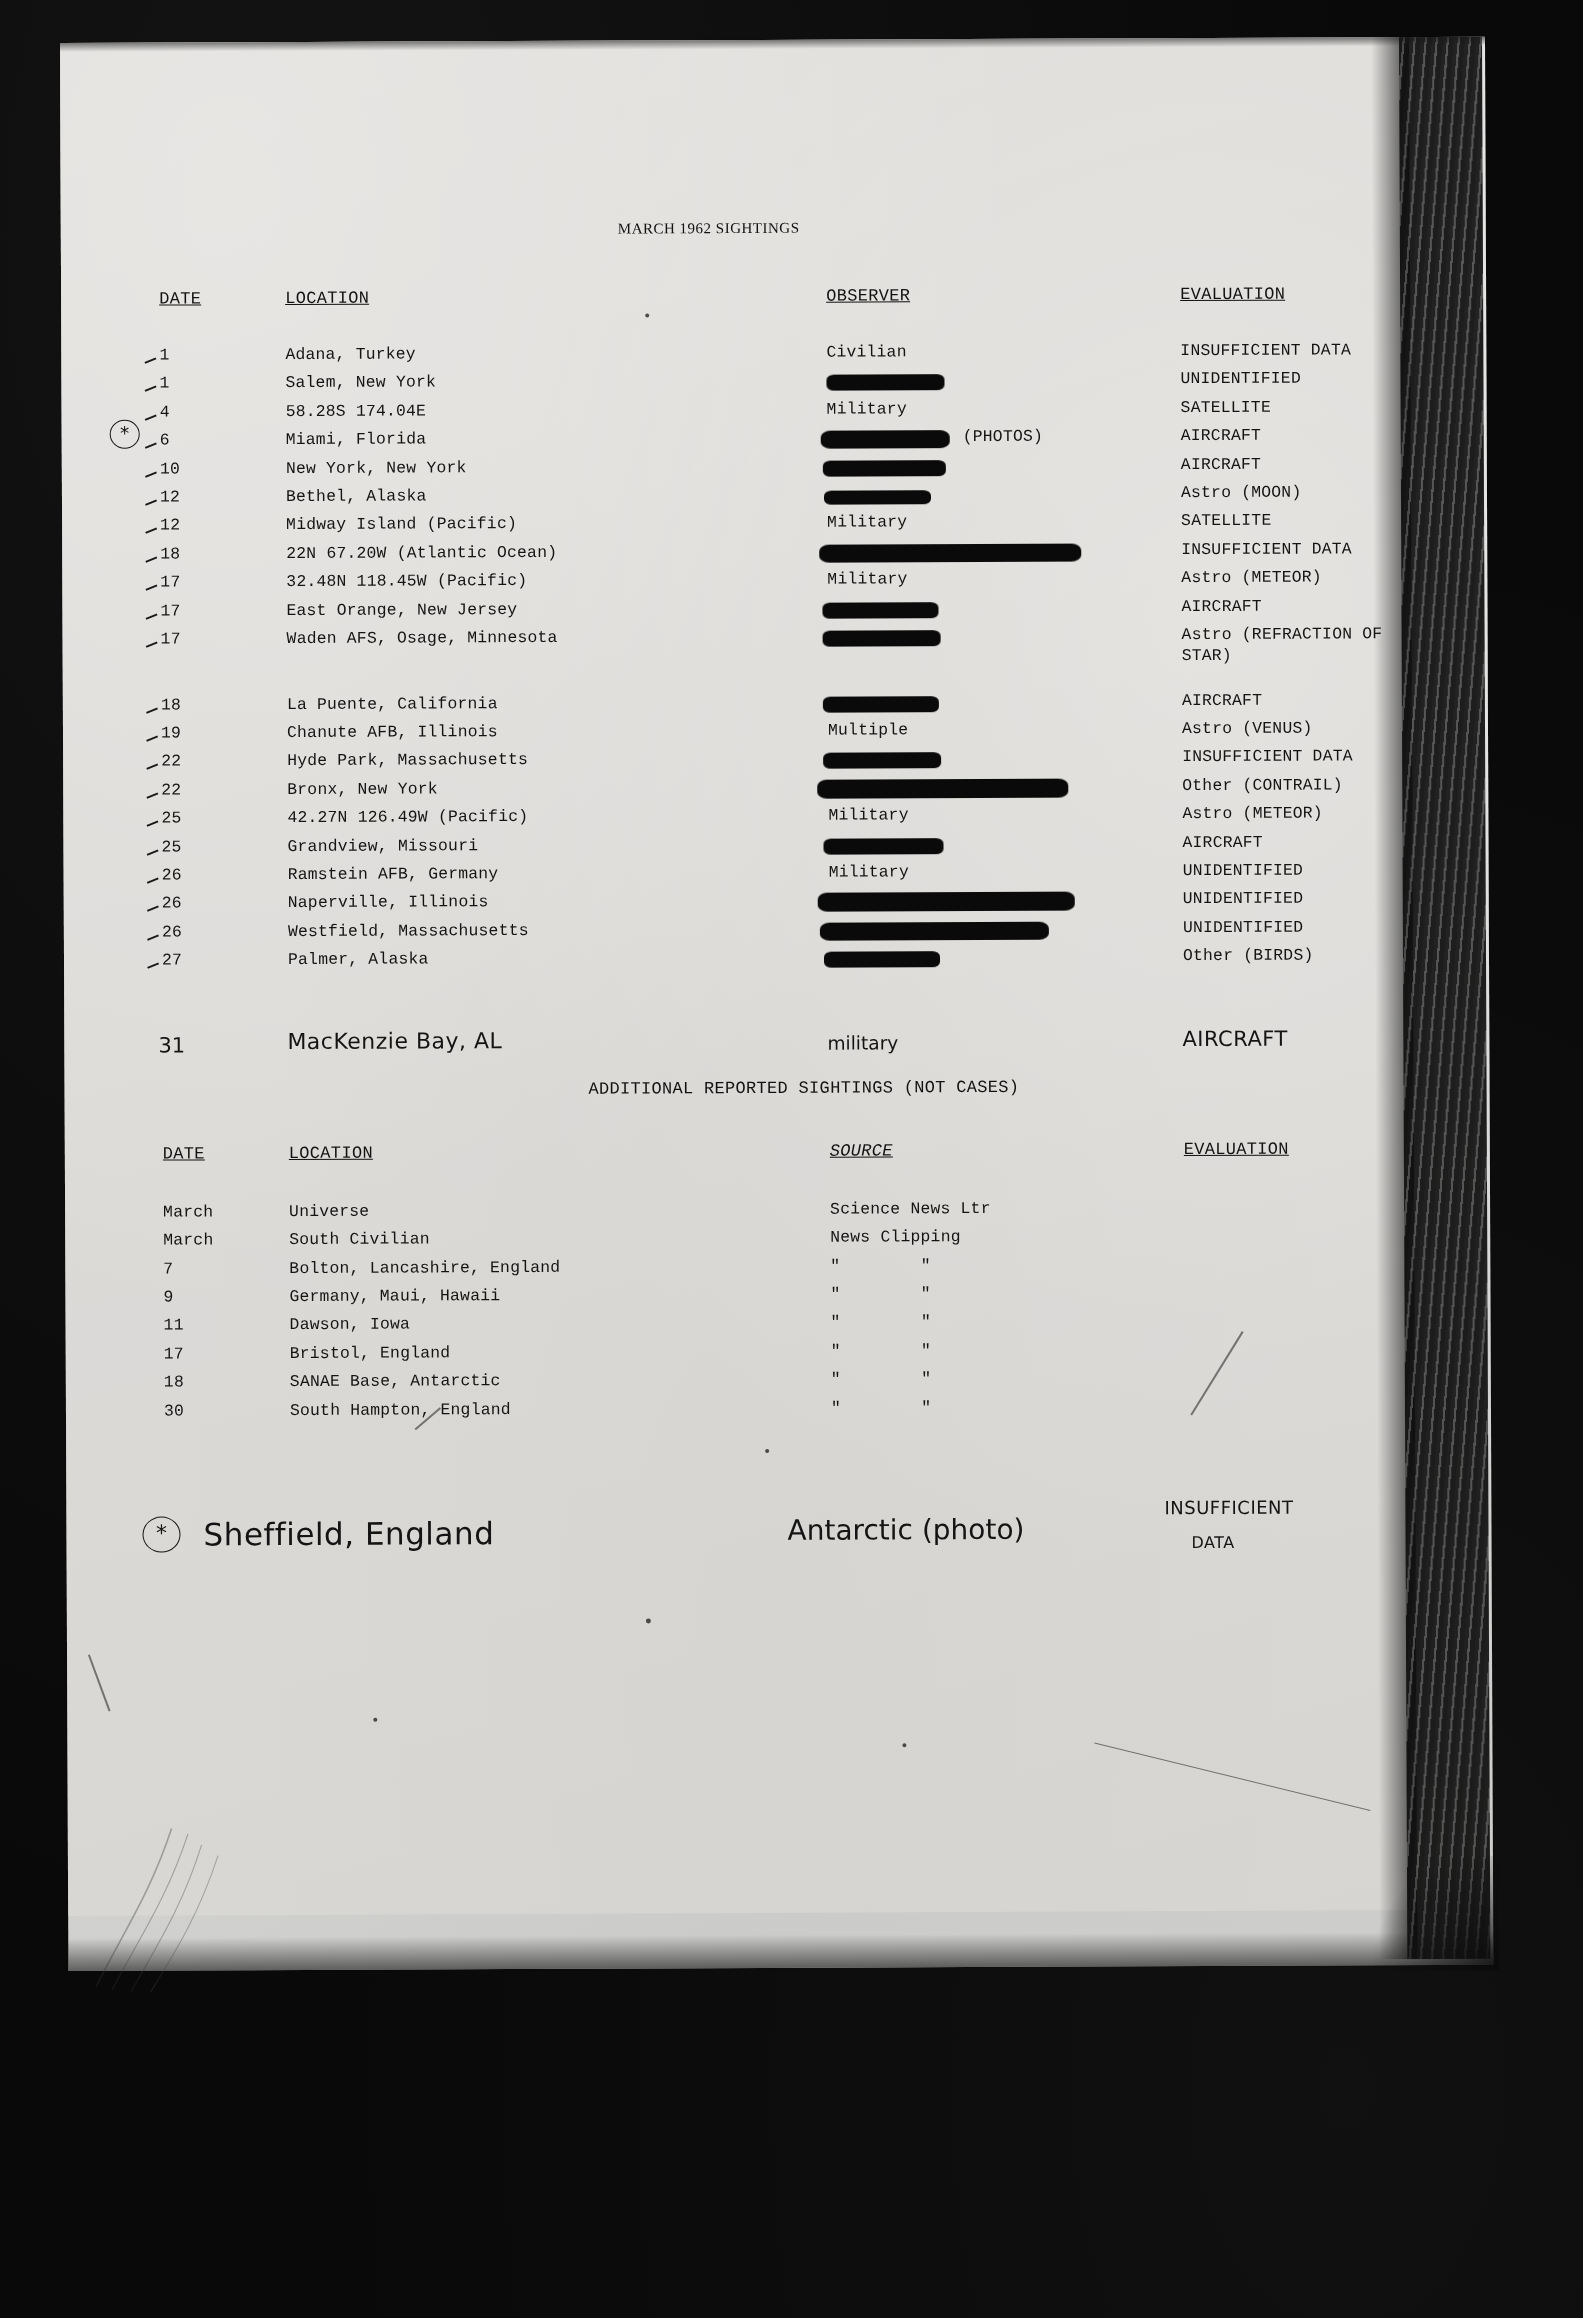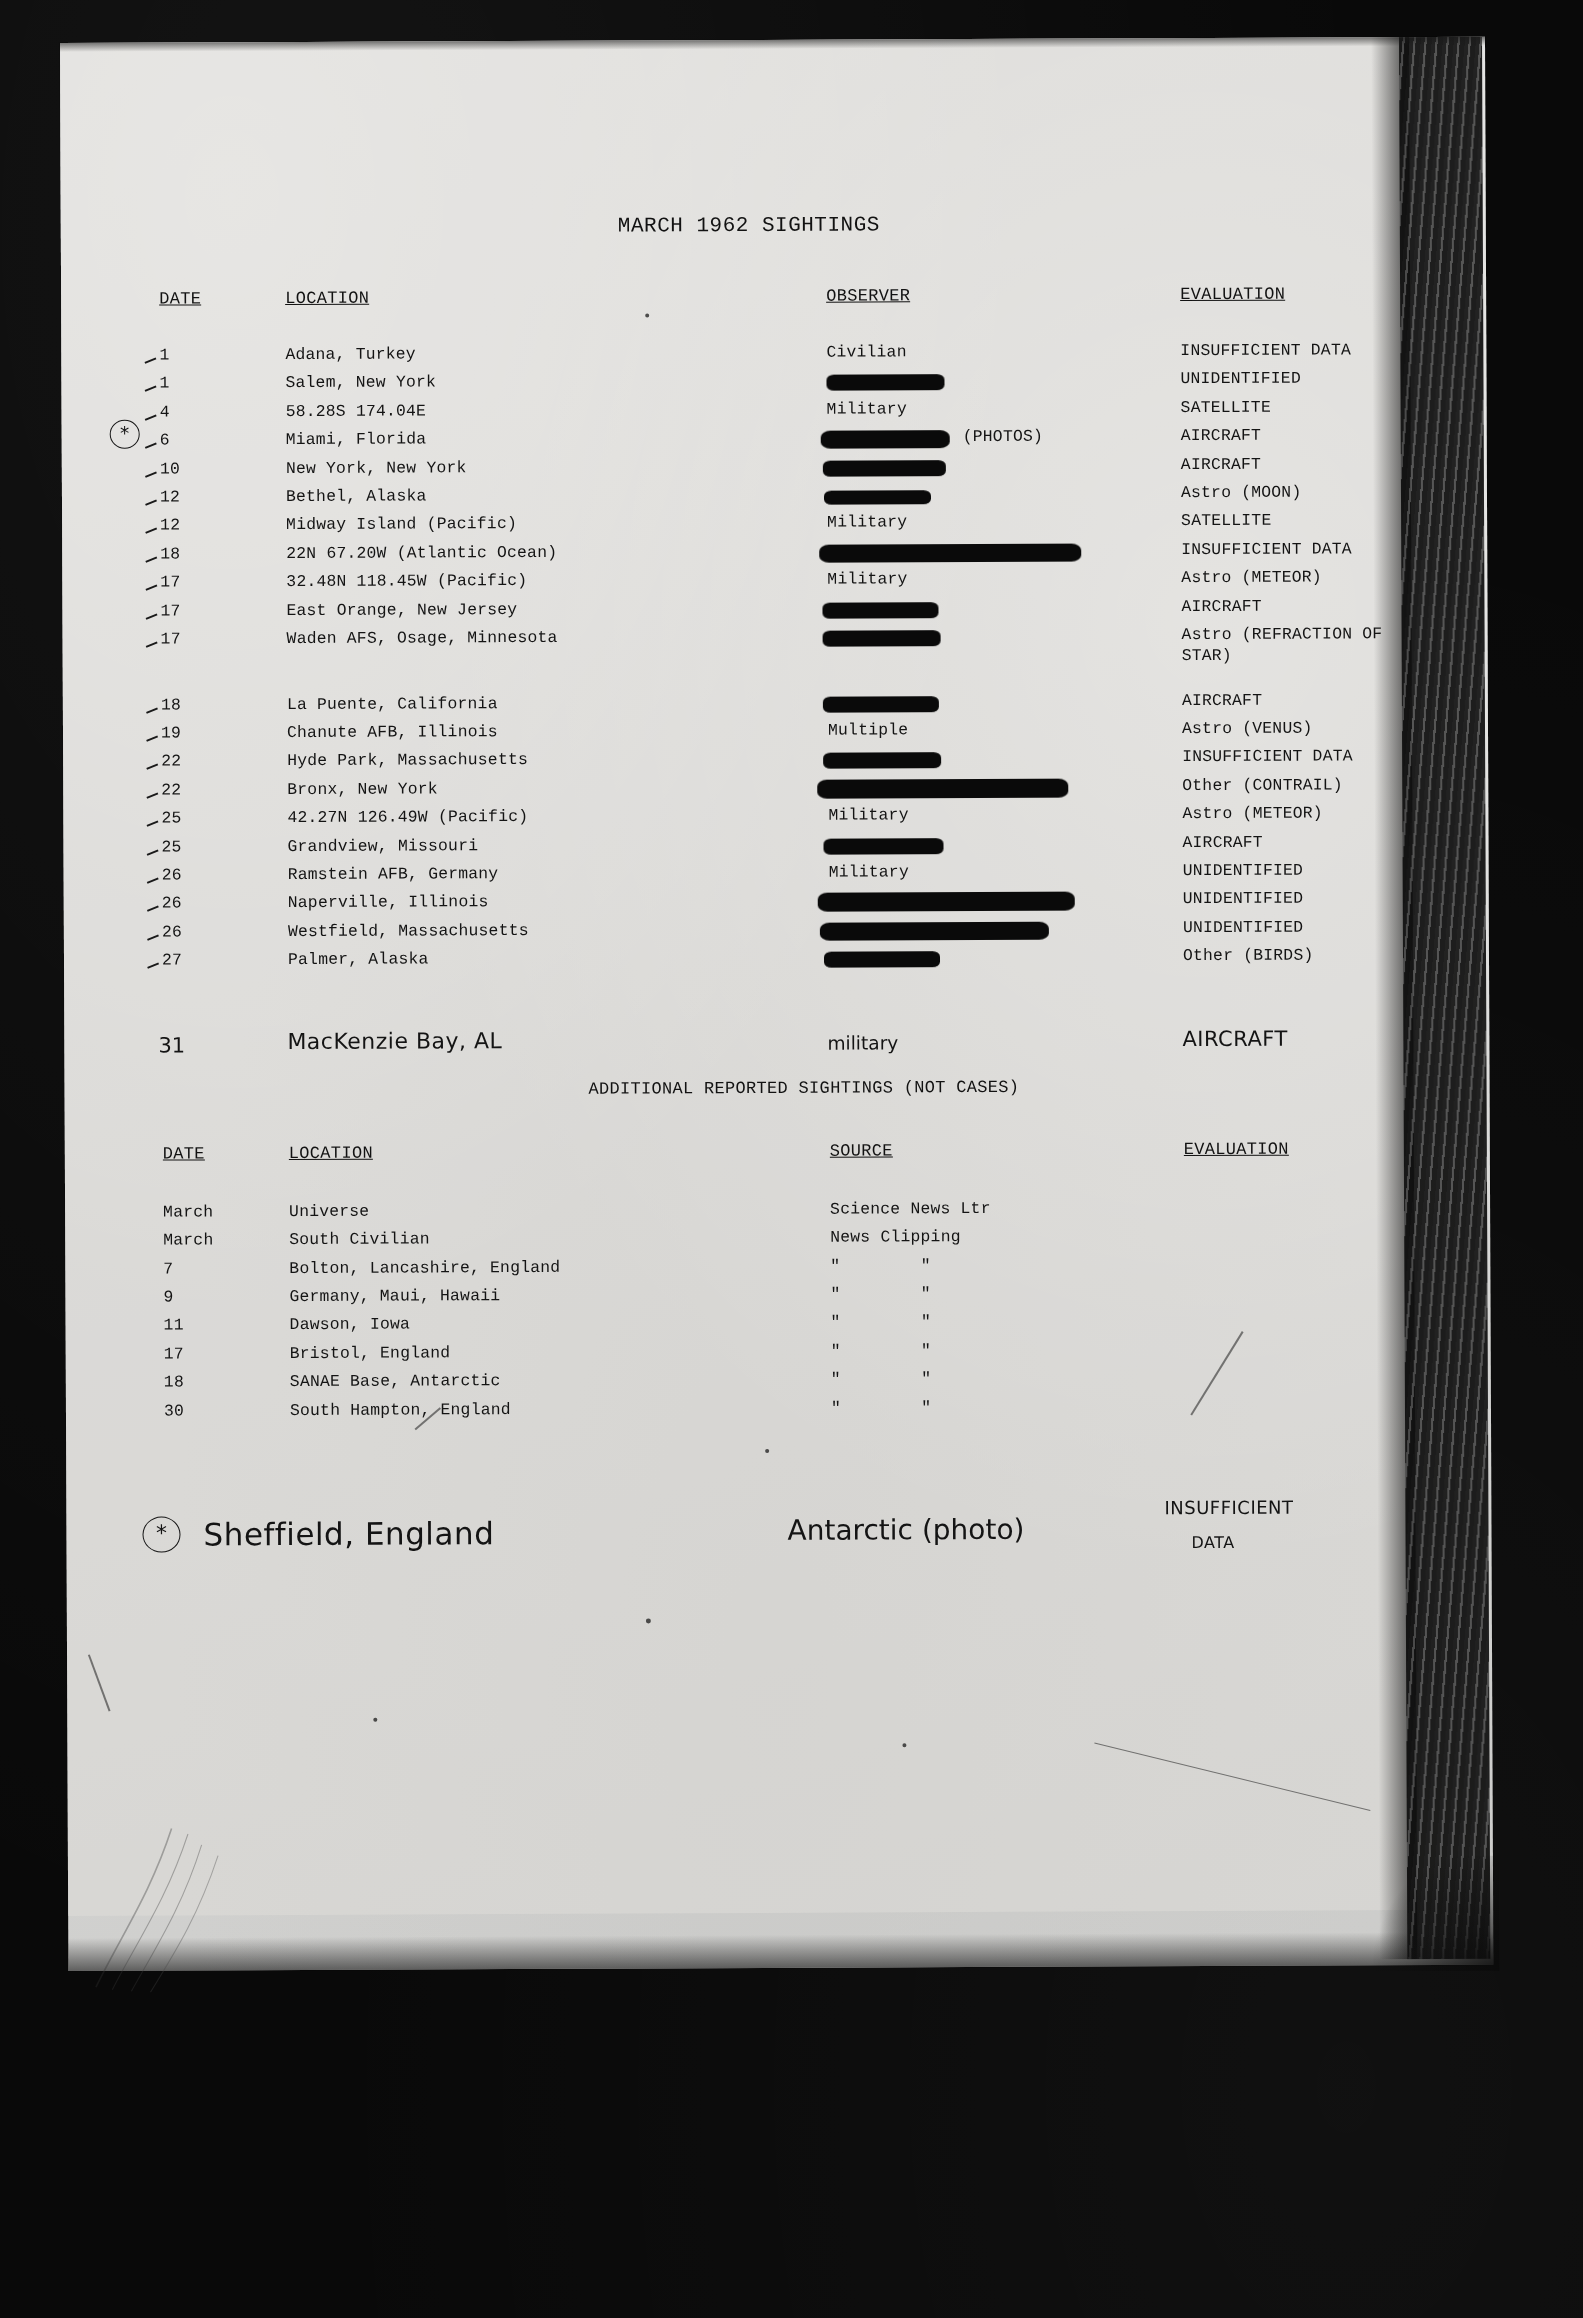--- a/index.html
+++ b/index.html
@@ -118,23 +118,24 @@
     font-family: "Liberation Mono", monospace;
     font-size: 16.4px;
     letter-spacing: 0.3px;
     white-space: pre;
     line-height: 1.0;
   }
   .u { text-decoration: underline; }
 
   #doc-title {
     left: 557px;
-    top: 175px;
-    font-size: 21px;
+    top: 181px;
+    font-size: 15px;
     letter-spacing: 0.5px;
+    font-family: Liberation Serif, serif;
   }
 
   
   .hdr { font-size: 17px; }
 
   
   .col-date   { left: 98px; width: 98px; }
   .col-loc    { left: 224px; width: 524px; }
   .col-obs    { left: 765px; width: 339px; }
   .col-eval   { left: 1119px; width: 382px; }
@@ -446,21 +447,21 @@
     <span class="hand blk" style="left:763px; top:993px; font-size:18.6px;">military</span>
     <span class="hand blk" style="left:1118px; top:989px; font-size:21px; letter-spacing:0.5px;">AIRCRAFT</span>
   </div>
 
   <div id="asterisk-circle-1">*</div>
 
   <div class="typed" id="section2-title">ADDITIONAL REPORTED SIGHTINGS (NOT CASES)</div>
 
   <div class="typed hdr u col2-date" style="top:1103px;">DATE</div>
   <div class="typed hdr u col2-loc" style="top:1103px;">LOCATION</div>
-  <div class="typed hdr u col2-src" style="top:1103px;">SOURCE</div>
+  <div class="typed hdr u col2-src" style="top:1103px;font-style:italic;">SOURCE</div>
   <div class="typed hdr u col2-eval" style="top:1103px;">EVALUATION</div>
 
   <div id="additional-table">
     <div class="row" style="top:1160px;">
       <span class="cell col2-date">March</span>
       <span class="cell col2-loc">Universe</span>
       <span class="cell col2-src">Science News Ltr</span>
     </div>
     <div class="row" style="top:1188px;">
       <span class="cell col2-date">March</span>

